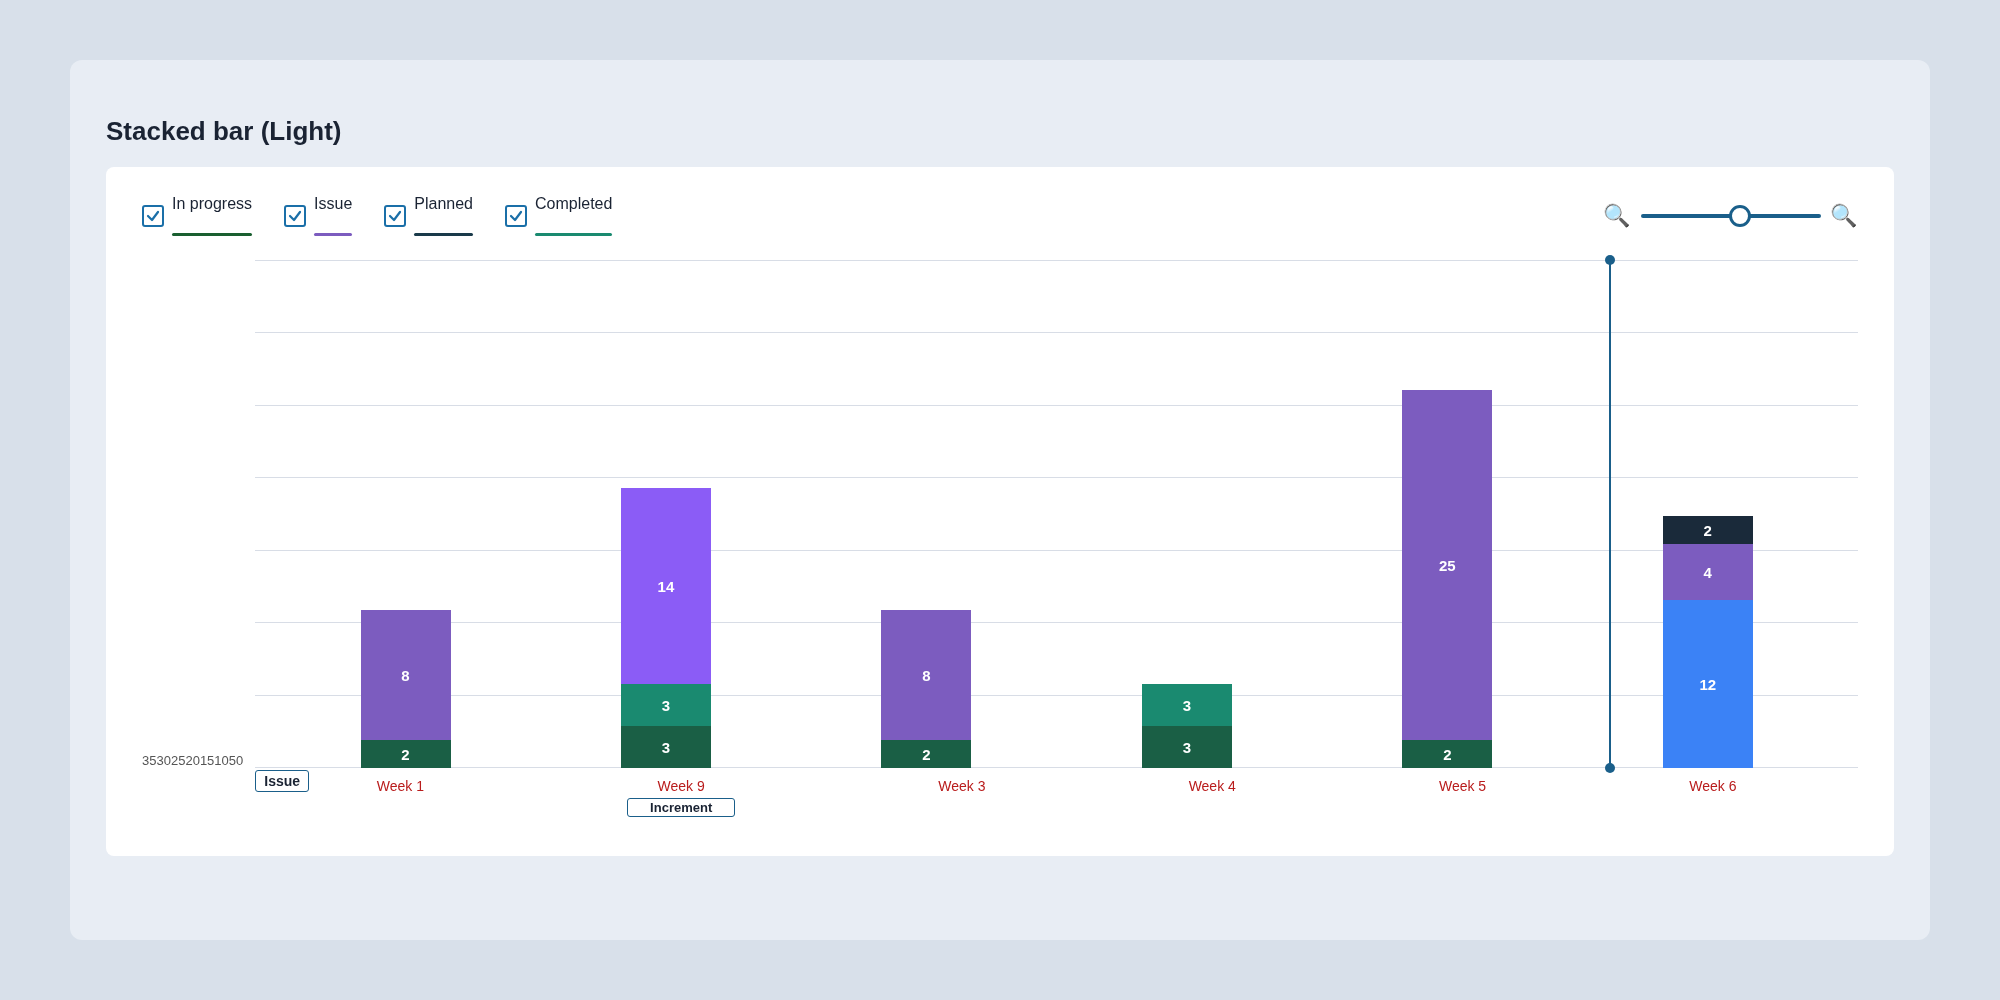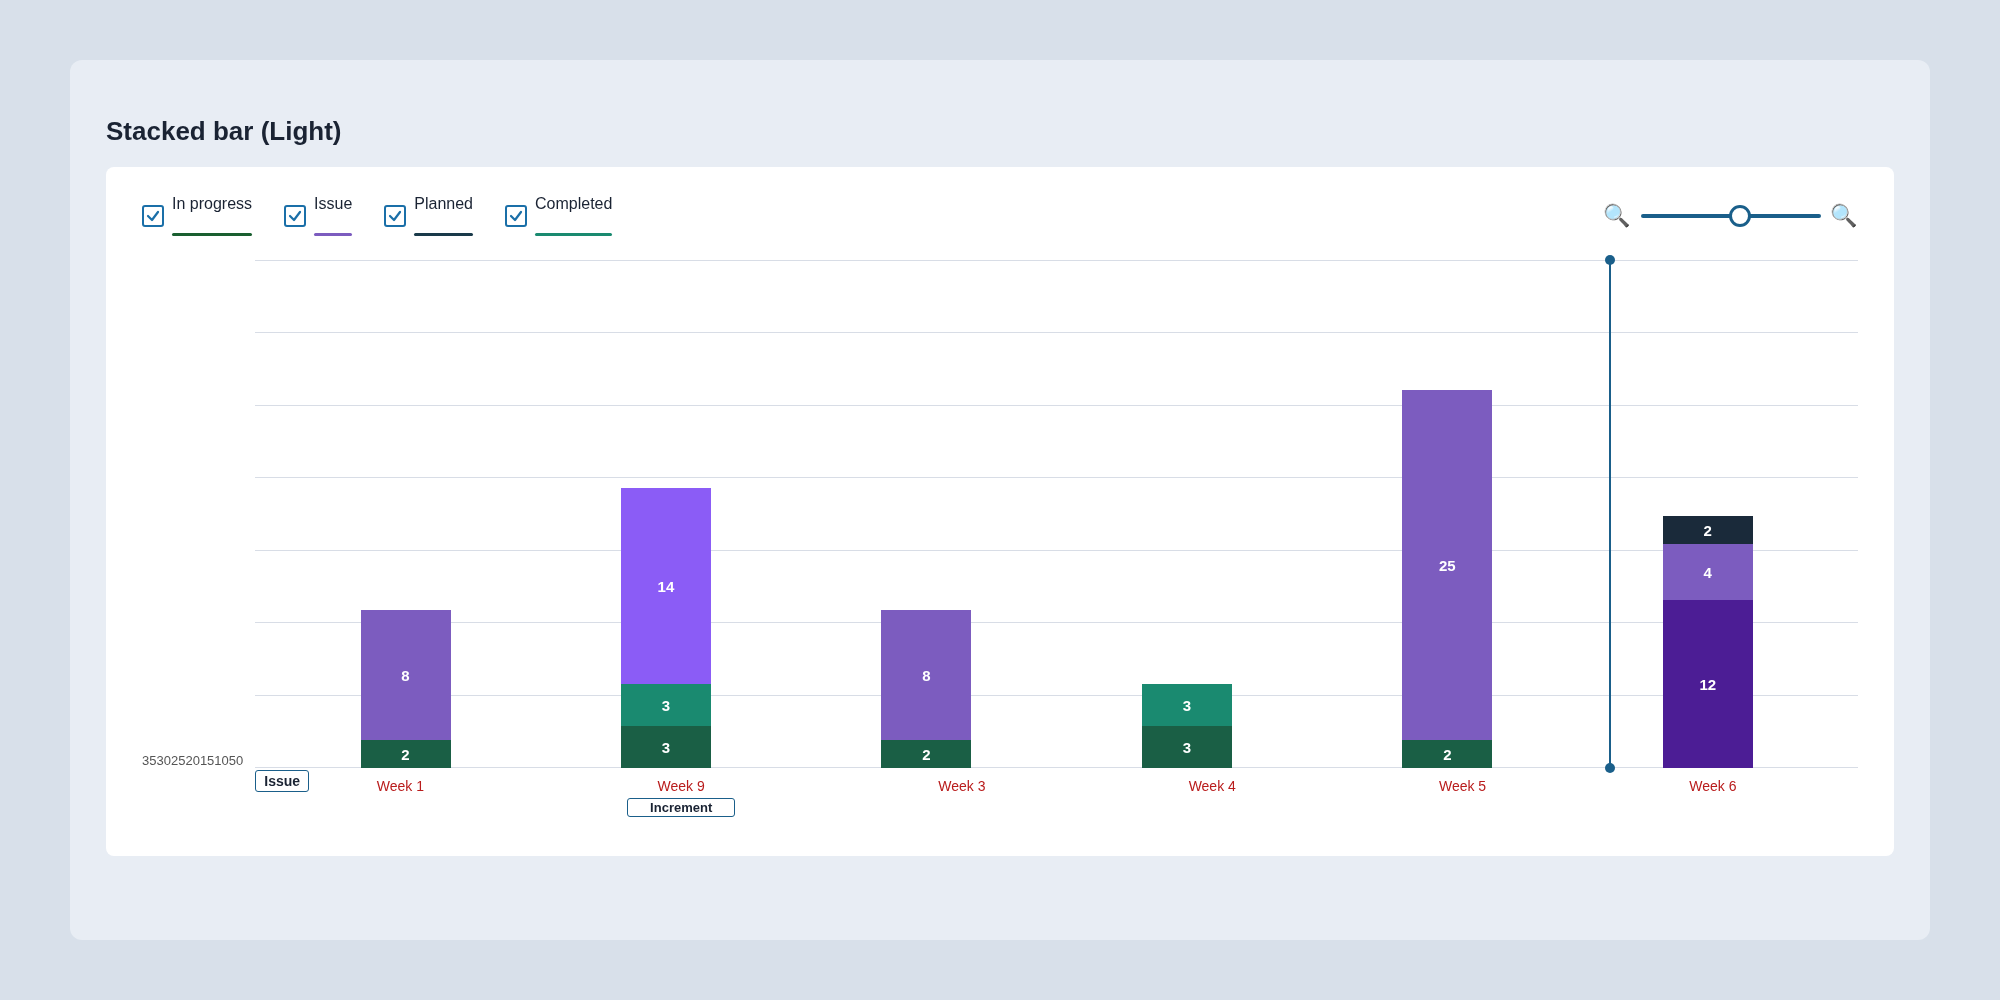--- a/index.html
+++ b/index.html
@@ -379,21 +379,21 @@
 
           <div class="bar-group">
             <div class="bar-stack">
               <div class="bar-segment" style="background:#1a5f45; height:28px;">2</div>
               <div class="bar-segment" style="background:#7c5cbf; height:350px;">25</div>
             </div>
           </div>
 
           <div class="bar-group">
             <div class="bar-stack">
-              <div class="bar-segment" style="background:#4c1d95; height:168px;">12</div>
+              <div class="bar-segment" style="background:#3b82f6; height:168px;">12</div>
               <div class="bar-segment" style="background:#7c5cbf; height:56px;">4</div>
               <div class="bar-segment" style="background:#1a2a3a; height:28px;">2</div>
             </div>
           </div>
 
         </div>
 
         <div class="x-labels-row">
           <div class="x-label-group">
             <span class="x-label">Week 1</span>

